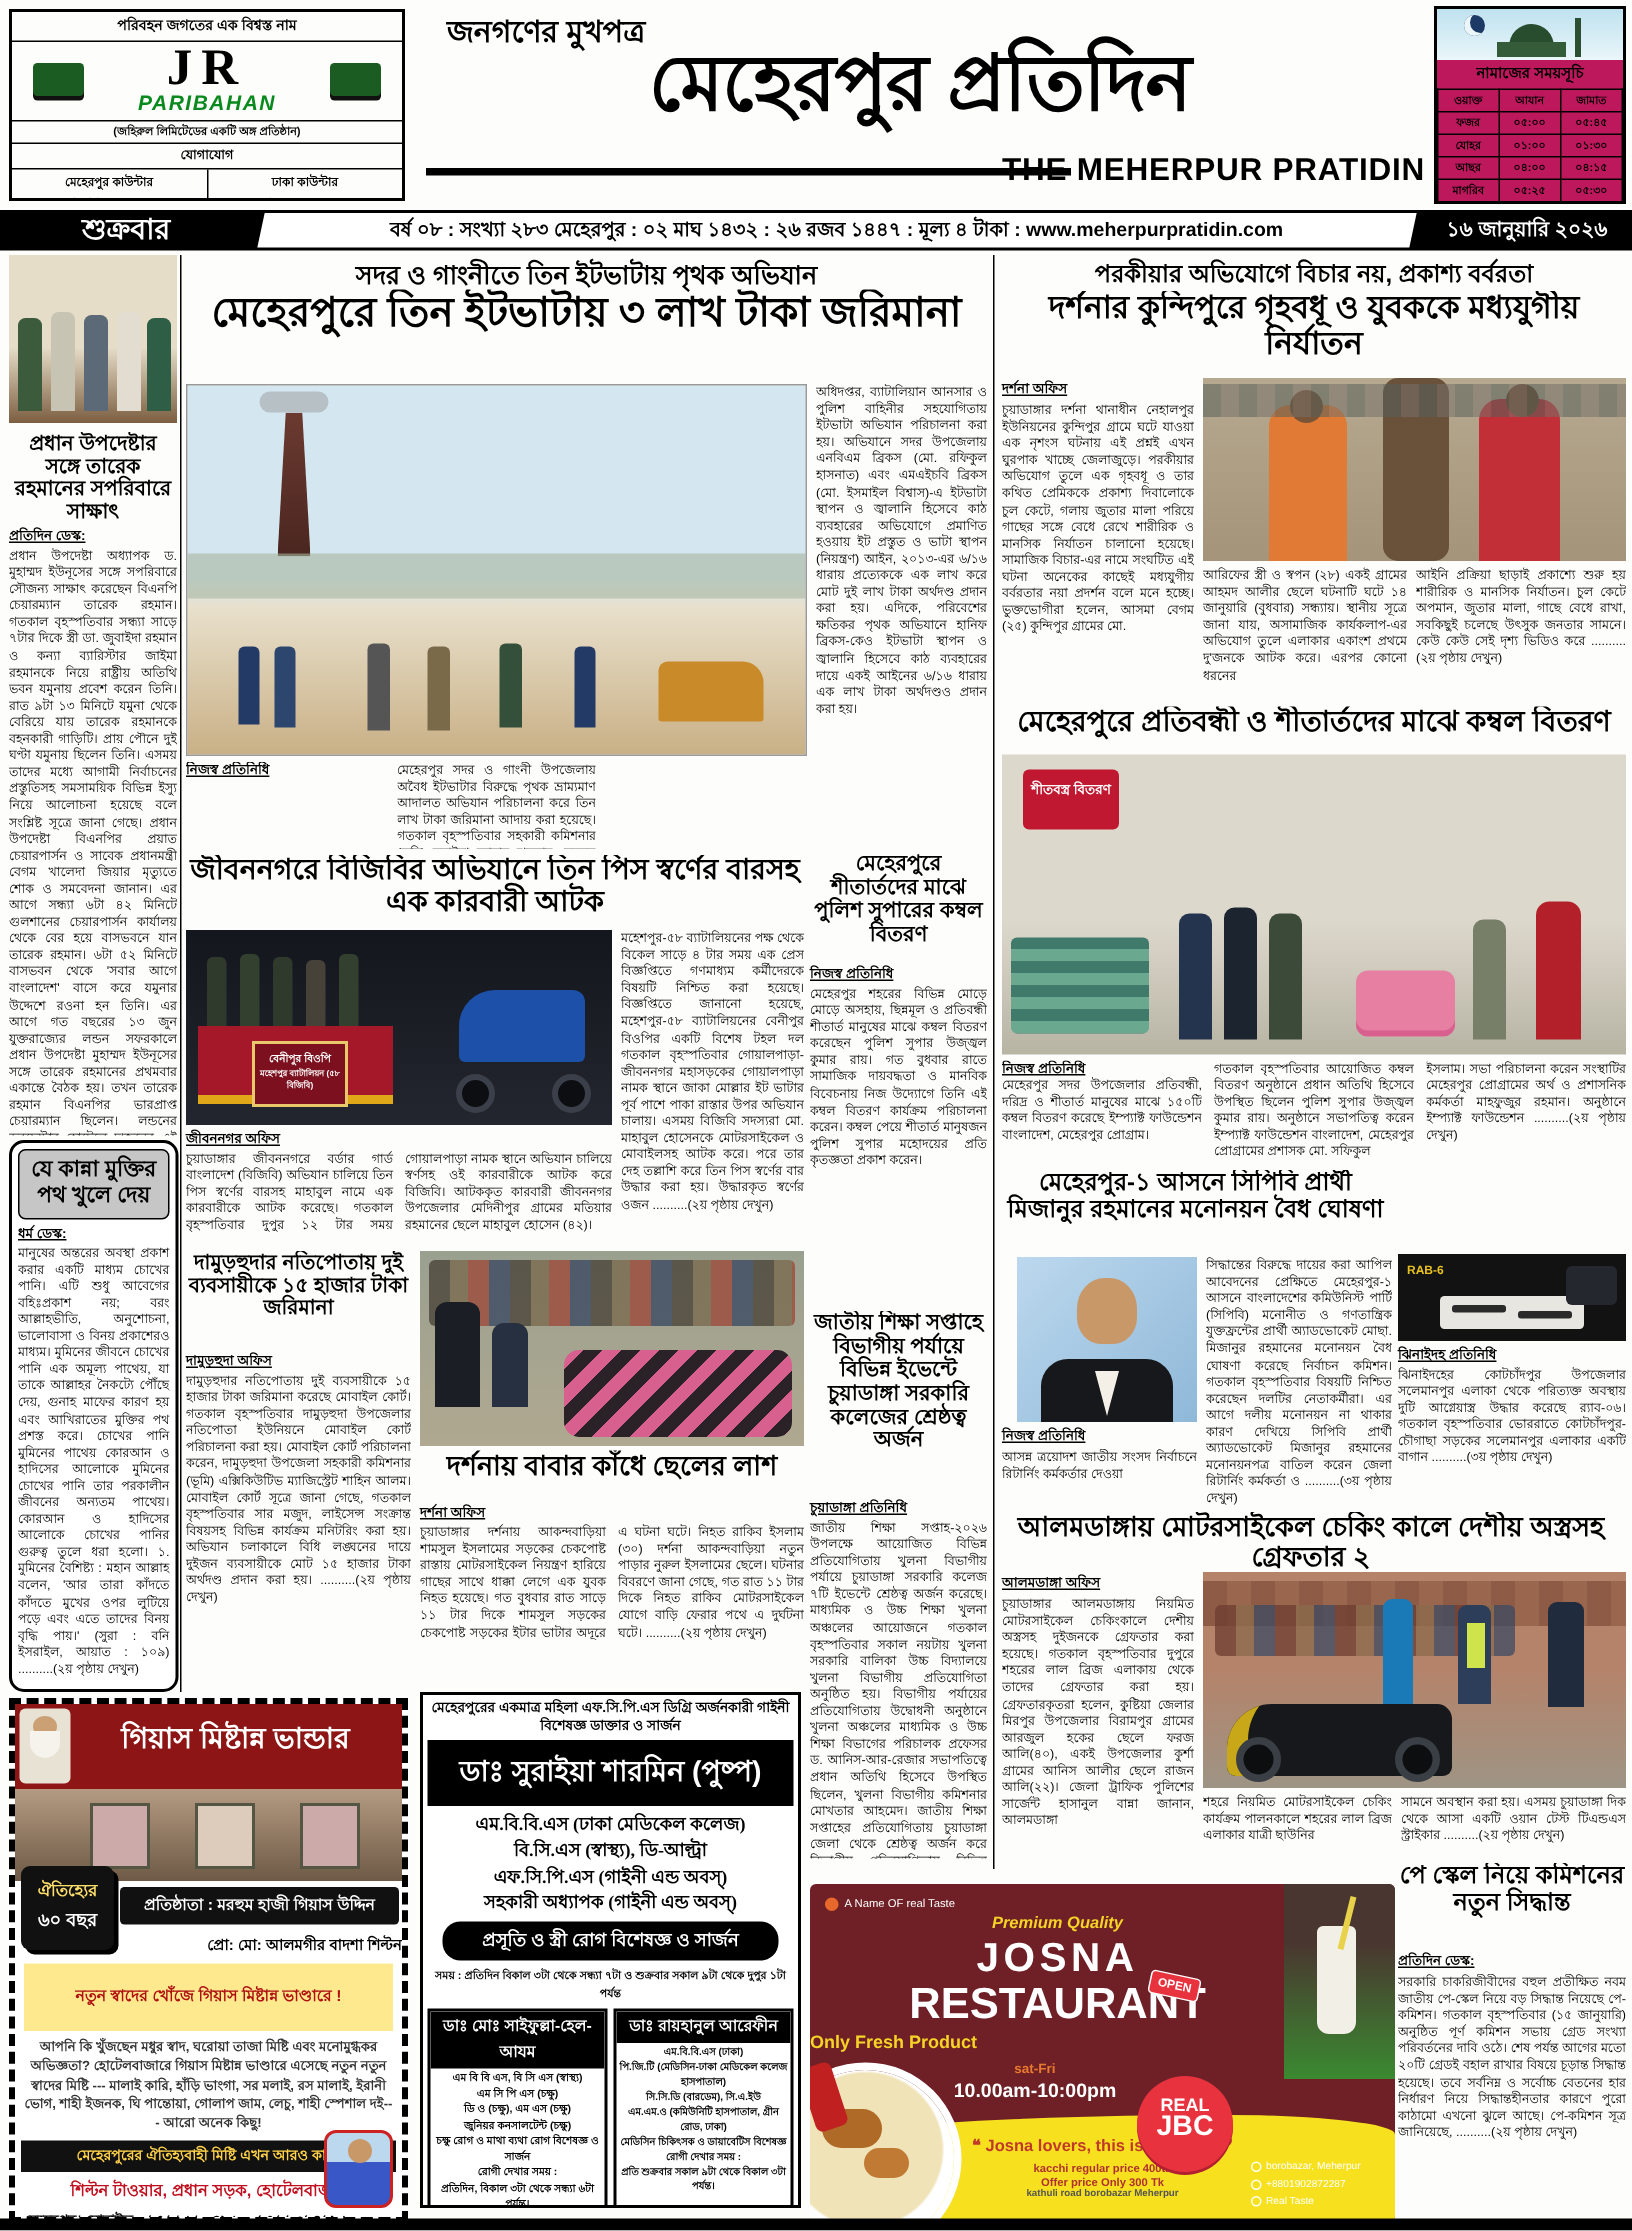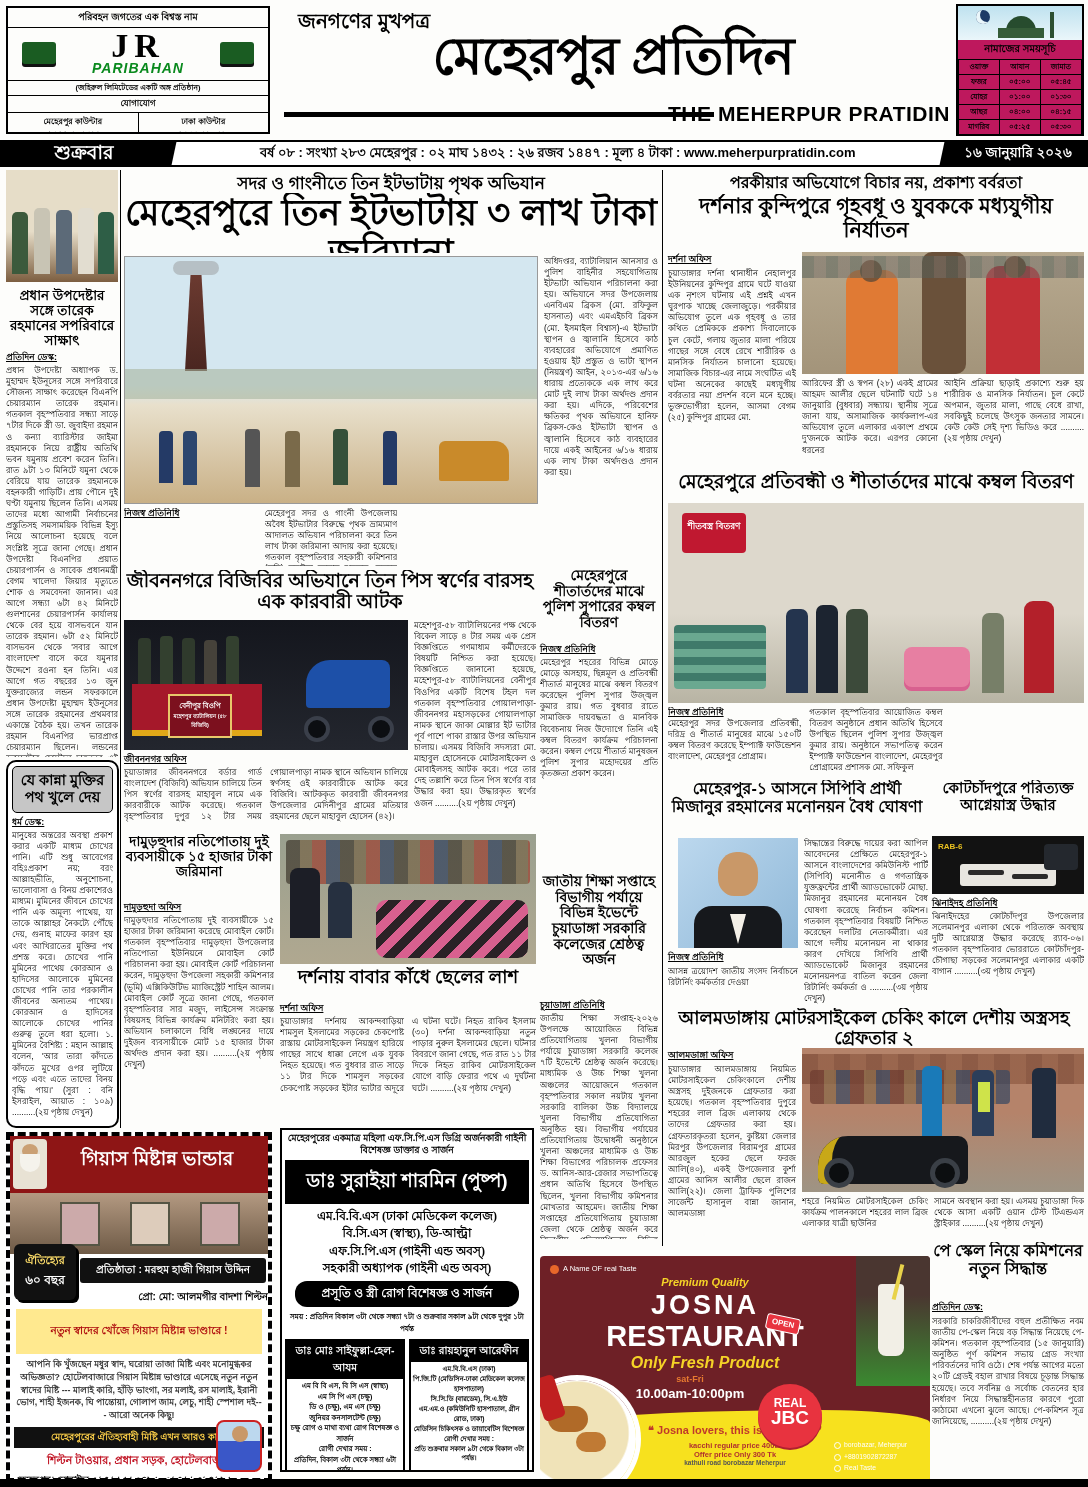--- a/index.html
+++ b/index.html
@@ -145,21 +145,21 @@
   <div class="abs bl" style="left:6px;top:352px;">প্রতিদিন ডেস্ক:</div>
   <div class="abs bt" style="left:6px;top:365px;width:112px;height:392px;">প্রধান উপদেষ্টা অধ্যাপক ড. মুহাম্মদ ইউনূসের সঙ্গে সপরিবারে সৌজন্য সাক্ষাৎ করেছেন বিএনপি চেয়ারম্যান তারেক রহমান। গতকাল বৃহস্পতিবার সন্ধ্যা সাড়ে ৭টার দিকে স্ত্রী ডা. জুবাইদা রহমান ও কন্যা ব্যারিস্টার জাইমা রহমানকে নিয়ে রাষ্ট্রীয় অতিথি ভবন যমুনায় প্রবেশ করেন তিনি। রাত ৯টা ১৩ মিনিটে যমুনা থেকে বেরিয়ে যায় তারেক রহমানকে বহনকারী গাড়িটি। প্রায় পৌনে দুই ঘণ্টা যমুনায় ছিলেন তিনি। এসময় তাদের মধ্যে আগামী নির্বাচনের প্রস্তুতিসহ সমসাময়িক বিভিন্ন ইস্যু নিয়ে আলোচনা হয়েছে বলে সংশ্লিষ্ট সূত্রে জানা গেছে। প্রধান উপদেষ্টা বিএনপির প্রয়াত চেয়ারপার্সন ও সাবেক প্রধানমন্ত্রী বেগম খালেদা জিয়ার মৃত্যুতে শোক ও সমবেদনা জানান। এর আগে সন্ধ্যা ৬টা ৪২ মিনিটে গুলশানের চেয়ারপার্সন কার্যালয় থেকে বের হয়ে বাসভবনে যান তারেক রহমান। ৬টা ৫২ মিনিটে বাসভবন থেকে 'সবার আগে বাংলাদেশ' বাসে করে যমুনার উদ্দেশে রওনা হন তিনি। এর আগে গত বছরের ১৩ জুন যুক্তরাজ্যের লন্ডন সফরকালে প্রধান উপদেষ্টা মুহাম্মদ ইউনূসের সঙ্গে তারেক রহমানের প্রথমবার একান্তে বৈঠক হয়। তখন তারেক রহমান বিএনপির ভারপ্রাপ্ত চেয়ারম্যান ছিলেন। লন্ডনের ডরচেস্টার হোটেলে দু'জনের এই বৈঠকের ..........(২য় পৃষ্ঠায় দেখুন)</div>
 
   <div class="abs kanna" style="left:6px;top:760px;width:113px;height:368px;">
     <div class="khl">যে কান্না মুক্তির পথ খুলে দেয়</div>
     <div class="bl" style="margin-top:4px;">ধর্ম ডেস্ক:</div>
     <div class="bt" style="height:288px;margin-top:2px;">মানুষের অন্তরের অবস্থা প্রকাশ করার একটি মাধ্যম চোখের পানি। এটি শুধু আবেগের বহিঃপ্রকাশ নয়; বরং আল্লাহভীতি, অনুশোচনা, ভালোবাসা ও বিনয় প্রকাশেরও মাধ্যম। মুমিনের জীবনে চোখের পানি এক অমূল্য পাথেয়, যা তাকে আল্লাহর নৈকট্যে পৌঁছে দেয়, গুনাহ মাফের কারণ হয় এবং আখিরাতের মুক্তির পথ প্রশস্ত করে। চোখের পানি মুমিনের পাথেয় কোরআন ও হাদিসের আলোকে মুমিনের চোখের পানি তার পরকালীন জীবনের অন্যতম পাথেয়। কোরআন ও হাদিসের আলোকে চোখের পানির গুরুত্ব তুলে ধরা হলো। ১. মুমিনের বৈশিষ্ট্য : মহান আল্লাহ বলেন, 'আর তারা কাঁদতে কাঁদতে মুখের ওপর লুটিয়ে পড়ে এবং এতে তাদের বিনয় বৃদ্ধি পায়।' (সুরা : বনি ইসরাইল, আয়াত : ১০৯) ..........(২য় পৃষ্ঠায় দেখুন)</div>
   </div>
 
   <div class="abs kick" style="left:124px;top:170px;width:534px;font-size:17px;">সদর ও গাংনীতে তিন ইটভাটায় পৃথক অভিযান</div>
-  <div class="abs hl" style="left:124px;top:193px;width:534px;height:60px;font-size:36px;text-align:center;">মেহেরপুরে তিন ইটভাটায় ৩ লাখ টাকা জরিমানা</div>
+  <div class="abs hl" style="left:124px;top:193px;width:534px;height:60px;font-size:27px;text-align:center;">মেহেরপুরে তিন ইটভাটায় ৩ লাখ টাকা জরিমানা</div>
 
   <div class="photo" style="left:124px;top:256px;width:414px;height:248px;background:linear-gradient(#d4e7f0 52%,#e8e0cc 60%,#c9b086);border:1px solid #999;">
     <div class="sh" style="left:60px;top:18px;width:22px;height:96px;background:linear-gradient(#6b3a30,#4a2620);clip-path:polygon(25% 0,75% 0,100% 100%,0 100%);"></div>
     <div class="sh" style="left:48px;top:4px;width:46px;height:14px;background:#aeb6ba;border-radius:8px;opacity:.8;"></div>
     <div class="sh" style="left:0;top:112px;width:414px;height:30px;background:#a8b59e;opacity:.6;"></div>
     <div class="sh" style="left:34px;bottom:20px;width:14px;height:52px;background:#243a66;border-radius:4px 4px 0 0;"></div>
     <div class="sh" style="left:58px;bottom:18px;width:14px;height:54px;background:#2c466e;border-radius:4px 4px 0 0;"></div>
     <div class="sh" style="left:120px;bottom:16px;width:15px;height:58px;background:#555;border-radius:4px 4px 0 0;"></div>
     <div class="sh" style="left:160px;bottom:16px;width:15px;height:56px;background:#7a6a4a;border-radius:4px 4px 0 0;"></div>
     <div class="sh" style="left:208px;bottom:18px;width:15px;height:56px;background:#35503a;border-radius:4px 4px 0 0;"></div>
@@ -239,24 +239,24 @@
     <div class="sh" style="left:148px;bottom:10px;width:22px;height:88px;background:#1c2430;border-radius:7px 7px 0 0;"></div>
     <div class="sh" style="left:178px;bottom:10px;width:22px;height:84px;background:#3c4a3a;border-radius:7px 7px 0 0;"></div>
     <div class="sh" style="left:236px;bottom:12px;width:66px;height:44px;background:#e77fa2;border-radius:8px;box-shadow:0 -4px 0 #d8608f inset;"></div>
     <div class="sh" style="right:30px;bottom:10px;width:30px;height:92px;background:#b3202a;border-radius:9px 9px 0 0;"></div>
     <div class="sh" style="right:80px;bottom:10px;width:22px;height:80px;background:#777f68;border-radius:7px 7px 0 0;"></div>
   </div>
   <div class="abs c3" style="left:668px;top:707px;width:416px;height:70px;overflow:hidden;">
     <div class="bl">নিজস্ব প্রতিনিধি</div>
     <div class="bt">মেহেরপুর সদর উপজেলার প্রতিবন্ধী, দরিদ্র ও শীতার্ত মানুষের মাঝে ১৫০টি কম্বল বিতরণ করেছে ইম্প্যাক্ট ফাউন্ডেশন বাংলাদেশ, মেহেরপুর প্রোগ্রাম।</div>
     <div class="bt">গতকাল বৃহস্পতিবার আয়োজিত কম্বল বিতরণ অনুষ্ঠানে প্রধান অতিথি হিসেবে উপস্থিত ছিলেন পুলিশ সুপার উজ্জ্বল কুমার রায়। অনুষ্ঠানে সভাপতিত্ব করেন ইম্প্যাক্ট ফাউন্ডেশন বাংলাদেশ, মেহেরপুর প্রোগ্রামের প্রশাসক মো. সফিকুল</div>
+    <div class="bt">ইসলাম। সভা পরিচালনা করেন সংস্থাটির মেহেরপুর প্রোগ্রামের অর্থ ও প্রশাসনিক কর্মকর্তা মাহফুজুর রহমান। অনুষ্ঠানে ইম্প্যাক্ট ফাউন্ডেশন ..........(২য় পৃষ্ঠায় দেখুন)</div>
   </div>
 
   <div class="abs hl" style="left:668px;top:780px;width:258px;height:54px;font-size:16px;">মেহেরপুর-১ আসনে সিপিবি প্রার্থী মিজানুর রহমানের মনোনয়ন বৈধ ঘোষণা</div>
-  <div class="abs hl" style="left:932px;top:780px;width:152px;height:54px;font-size:15px;">কোটচাঁদপুরে পরিত্যক্ত আগ্নেয়াস্ত্র উদ্ধার</div>
 
   <div class="photo" style="left:678px;top:838px;width:120px;height:110px;background:linear-gradient(135deg,#bcd8ee,#8fb8d8);">
     <div class="sh" style="left:40px;top:14px;width:40px;height:44px;background:#c99868;border-radius:46% 46% 40% 40%;"></div>
     <div class="sh" style="left:16px;bottom:0;width:88px;height:42px;background:#16181c;border-radius:18px 18px 0 0;"></div>
     <div class="sh" style="left:52px;bottom:4px;width:16px;height:30px;background:#f4f0e8;clip-path:polygon(0 0,100% 0,50% 100%);"></div>
   </div>
   <div class="abs bt" style="left:804px;top:838px;width:124px;height:168px;">সিদ্ধান্তের বিরুদ্ধে দায়ের করা আপিল আবেদনের প্রেক্ষিতে মেহেরপুর-১ আসনে বাংলাদেশের কমিউনিস্ট পার্টি (সিপিবি) মনোনীত ও গণতান্ত্রিক যুক্তফ্রন্টের প্রার্থী অ্যাডভোকেট মোছা. মিজানুর রহমানের মনোনয়ন বৈধ ঘোষণা করেছে নির্বাচন কমিশন। গতকাল বৃহস্পতিবার বিষয়টি নিশ্চিত করেছেন দলটির নেতাকর্মীরা। এর আগে দলীয় মনোনয়ন না থাকার কারণ দেখিয়ে সিপিবি প্রার্থী অ্যাডভোকেট মিজানুর রহমানের মনোনয়নপত্র বাতিল করেন জেলা রিটার্নিং কর্মকর্তা ও ..........(৩য় পৃষ্ঠায় দেখুন)</div>
   <div class="abs bl" style="left:668px;top:952px;">নিজস্ব প্রতিনিধি</div>
   <div class="abs bt" style="left:668px;top:966px;width:130px;height:38px;">আসন্ন ত্রয়োদশ জাতীয় সংসদ নির্বাচনে রিটার্নিং কর্মকর্তার দেওয়া</div>
 
@@ -352,21 +352,21 @@
 
   </div>
 
   <div class="abs josna" style="left:540px;top:1256px;width:390px;height:226px;">
     <div class="sh" style="left:10px;top:8px;color:#fff;font-size:7.5px;">
       <span style="display:inline-block;width:9px;height:9px;background:#e8672a;border-radius:50%;margin-right:4px;vertical-align:middle;"></span><span>A Name OF real Taste</span>
     </div>
     <div class="sh" style="left:0;top:20px;width:330px;text-align:center;color:#f5d327;font-size:11px;font-weight:800;font-style:italic;">Premium Quality</div>
     <div class="sh" style="left:0;top:34px;width:330px;text-align:center;color:#fff;font-size:27px;font-weight:800;letter-spacing:3px;">JOSNA</div>
     <div class="sh" style="left:0;top:64px;width:330px;text-align:center;color:#fff;font-size:29px;font-weight:800;">RESTAURANT</div>
-    <div class="sh" style="left:0;top:98px;width:330px;text-align:center;color:#f5d327;font-size:16px;font-weight:800;font-style:italic;">Only Fresh Product</div>
+    <div class="sh" style="left:0;top:98px;width:330px;color:#f5d327;font-size:12px;font-weight:800;">Only Fresh Product</div>
     <div class="sh" style="left:0;top:118px;width:300px;text-align:center;color:#e87a30;font-size:9px;font-weight:800;">sat-Fri</div>
     <div class="sh" style="left:0;top:130px;width:300px;text-align:center;color:#fff;font-size:13px;font-weight:800;">10.00am-10:00pm</div>
     <div class="sh" style="left:0;bottom:0;width:100%;height:72px;background:#f7e11e;border-radius:100% 40% 0 0/28px 18px 0 0;">
       <div style="text-align:center;color:#c0392b;font-size:11px;font-weight:800;margin-top:14px;">❝ <span>Josna lovers, this is the place</span> ❞</div>
       <div style="text-align:center;color:#b03030;font-size:7.5px;font-weight:700;margin-top:4px;">kacchi regular price 400tk</div>
       <div style="text-align:center;color:#b03030;font-size:7.5px;font-weight:700;">Offer price Only 300 Tk</div>
       <div style="text-align:center;color:#555;font-size:6.5px;font-weight:700;">kathuli road borobazar Meherpur</div>
     </div>
     <div class="sh" style="left:-22px;bottom:-16px;width:118px;height:118px;background:radial-gradient(circle at 50% 45%,#f0e3b8 58%,#fff 60%);border-radius:50%;box-shadow:0 0 0 5px #fff;">
       <div class="sh" style="left:30px;top:26px;width:40px;height:26px;background:#b06a28;border-radius:14px;"></div>

